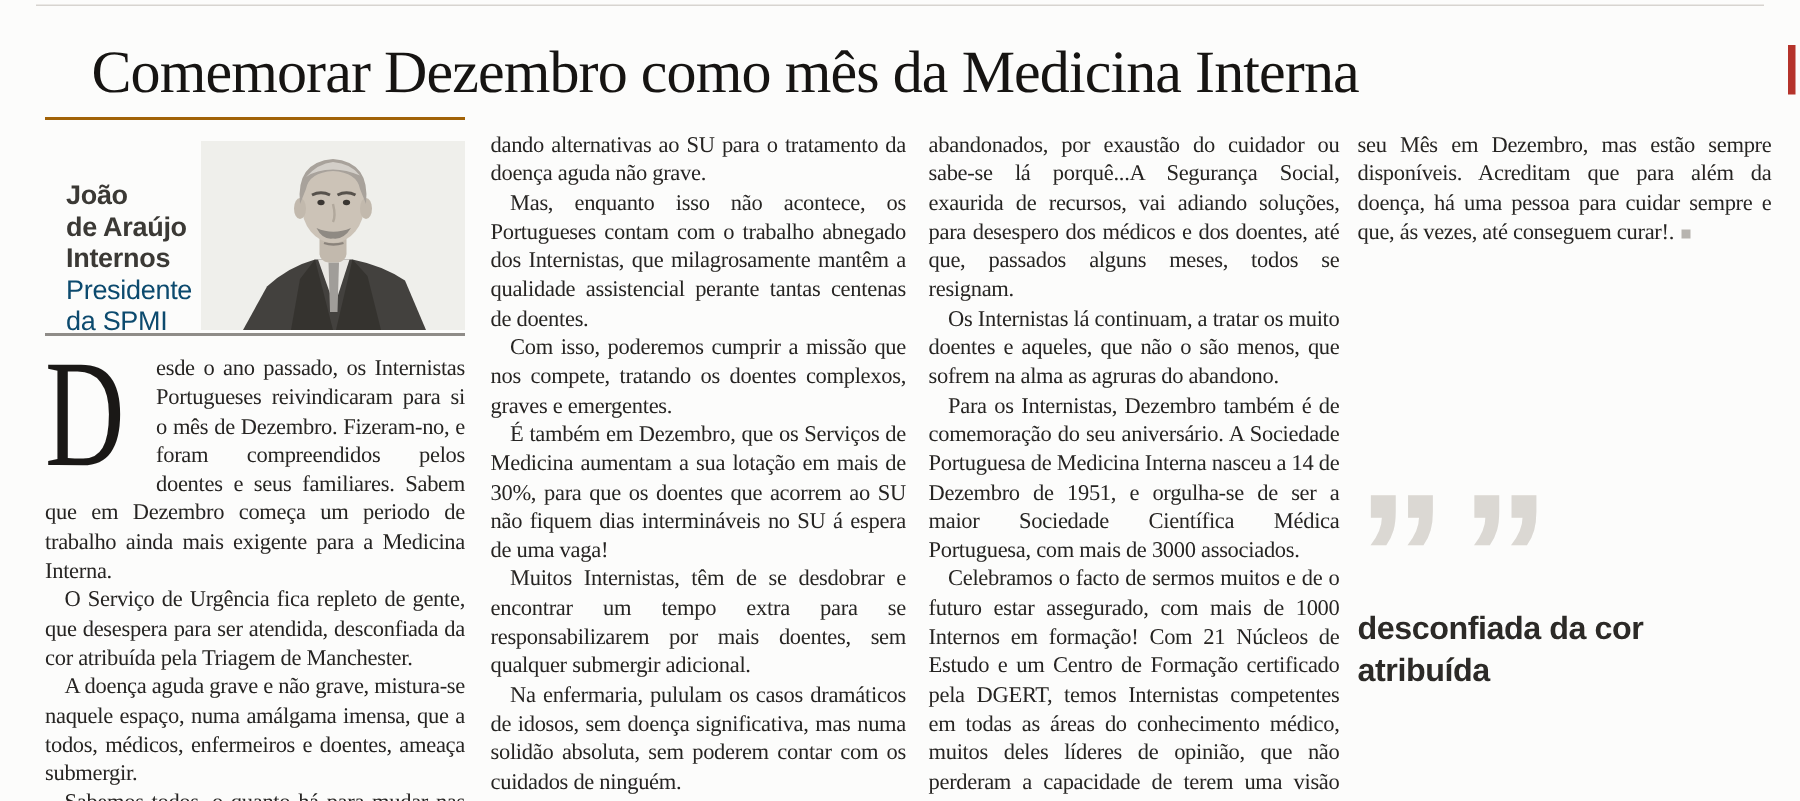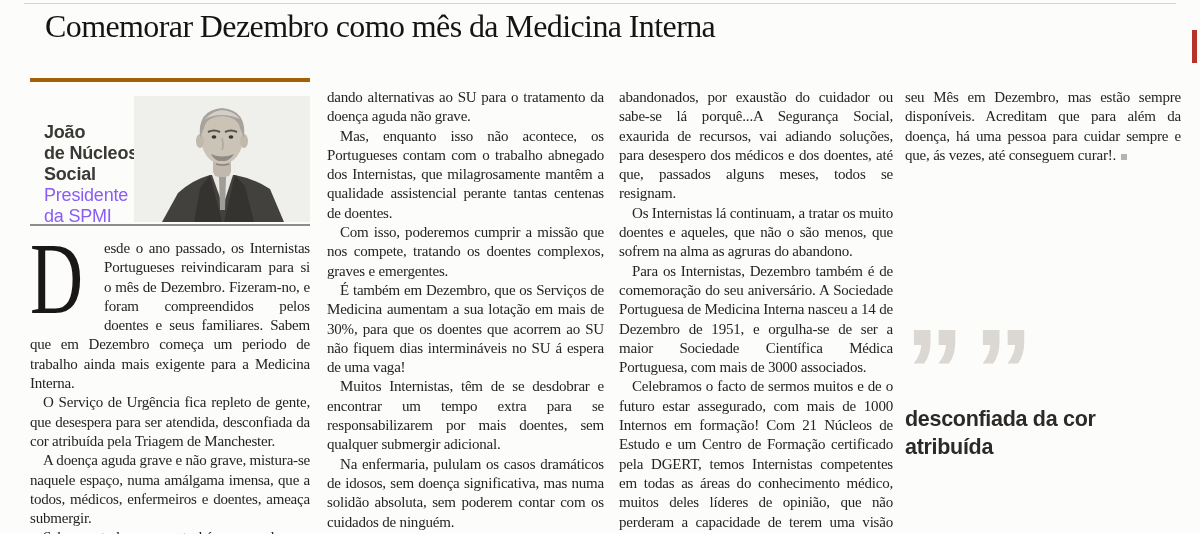--- a/index.html
+++ b/index.html
@@ -3,51 +3,51 @@
 <meta charset="utf-8">
 <style>
   html,body{margin:0;padding:0}
   body{
     width:1200px;height:534px;position:relative;overflow:hidden;
     background:#fcfcfb;
     font-family:"Liberation Serif",serif;color:#262422;
   }
   .top-rule{position:absolute;left:24px;right:24px;top:3px;height:1px;background:#d7d4d0}
   .headline{
-    position:absolute;left:45px;top:8px;margin:0;
+    position:absolute;left:45px;top:8px;margin:16px;
     font-family:"Liberation Serif",serif;font-weight:400;
-    font-size:32px;letter-spacing:-0.6px;color:#161412;white-space:nowrap;
+    font-size:40px;letter-spacing:-0.6px;color:#161412;white-space:nowrap;
   }
   .accent-bar{position:absolute;right:3px;top:30px;width:5px;height:33px;background:#b5332b}
 
   
   .col{
     position:absolute;top:88px;text-align:justify;
     font-size:15px;line-height:19.3px;letter-spacing:-0.2px;color:#262422;
   }
   .col p{margin:0;text-indent:0}
   .col p.ind{text-indent:13px}
   #col1{left:30px;width:280px;top:78px}
   #col2{left:327px;width:277px}
   #col3{left:619px;width:274px}
   #col4{left:905px;width:276px}
 
   
   .author-box{
     position:relative;height:142px;
-    border-top:4px solid #a16207;border-bottom:2px solid #8f8c88;
+    border-top:2px solid #a16207;border-bottom:2px solid #8f8c88;
   }
   .author-name{
     position:absolute;left:14px;top:40px;
     font-family:"Liberation Sans",sans-serif;font-weight:700;
     font-size:18px;line-height:21px;color:#3b3935;letter-spacing:-0.2px;text-align:left;
   }
   .author-role{
     font-family:"Liberation Sans",sans-serif;font-weight:400;
-    font-size:18px;line-height:21px;color:#8b5cf6;text-align:left;
+    font-size:18px;line-height:21px;color:#0c4a6e;text-align:left;
   }
   .author-name span,.author-role span{display:block}
   .author-photo{position:absolute;right:0;top:14px;width:176px;height:126px}
 
   .article-text{margin-top:13px}
   .dropcap{
     float:left;width:74px;height:78px;overflow:visible;
   }
   .dropcap span{
     display:block;font-family:"Liberation Serif",serif;
@@ -78,22 +78,22 @@
 
 <div class="top-rule"></div>
 
 <h1 class="headline">Comemorar Dezembro como mês da Medicina Interna</h1>
 <div class="accent-bar"></div>
 
 <div class="col" id="col1">
   <div class="author-box">
     <div class="author-name">
       <span>João</span>
-      <span>de Núcleos</span>
-      <span>Social</span>
+      <span>de Araújo</span>
+      <span>Internos</span>
       <div class="author-role">
         <span>Presidente</span>
         <span>da SPMI</span>
       </div>
     </div>
     <svg class="author-photo" viewBox="0 0 176 126">
       <rect x="0" y="0" width="176" height="126" fill="#f2f1ee"></rect>
       <rect x="0" y="0" width="176" height="126" fill="#eceae6" opacity="0.35"></rect>
 
       <path d="M28,126 L44,97 Q58,84 76,79 L101,79 Q121,83 136,93 L150,126 Z" fill="#43413e"></path>

